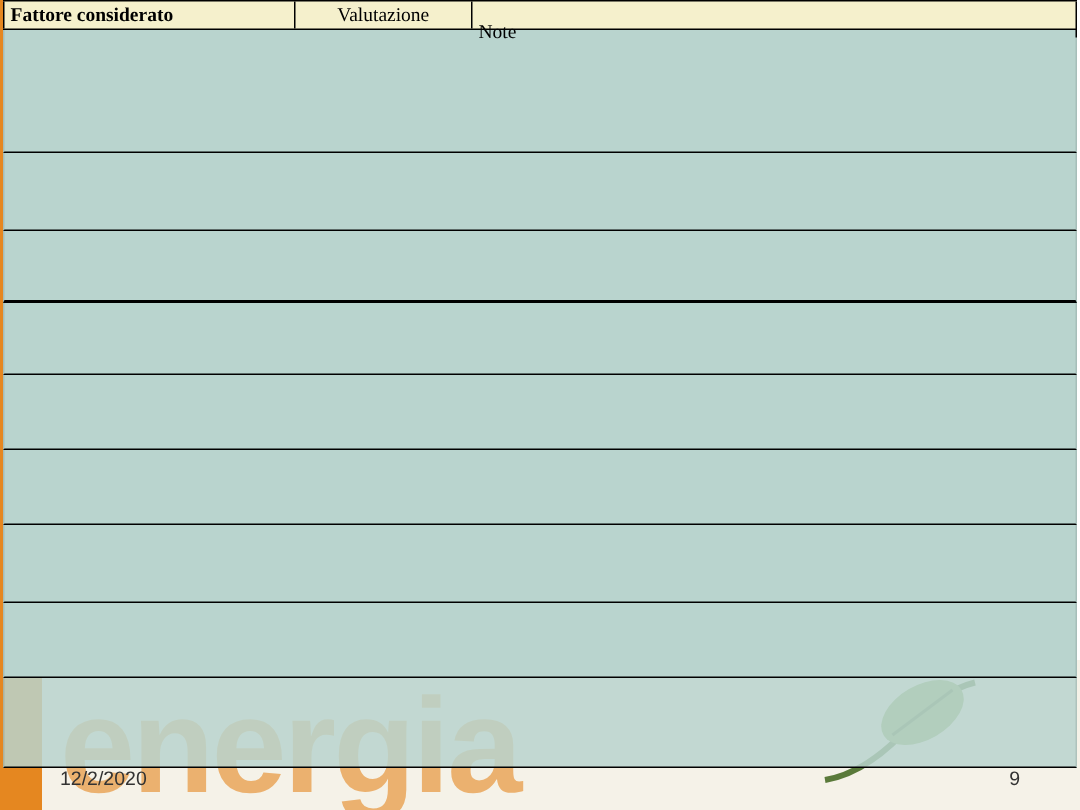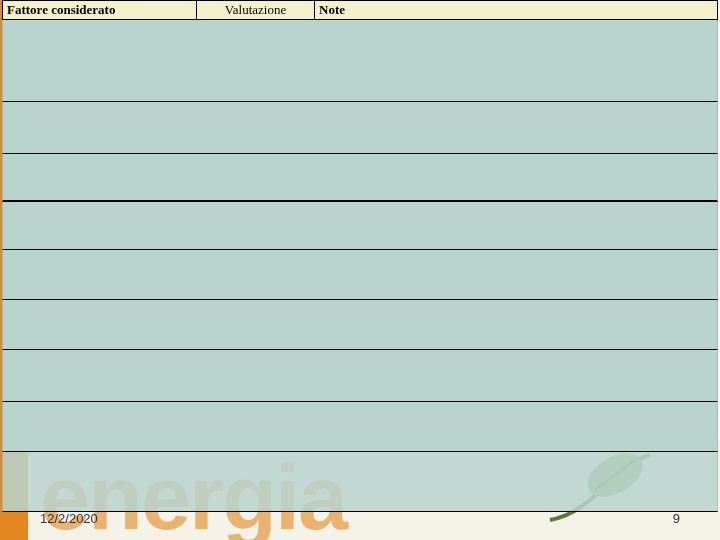--- a/index.html
+++ b/index.html
@@ -90,22 +90,22 @@
       width: 118px;
       border-right: 1px solid #000;
       padding: 1px 4px;
       font-weight: normal;
       font-size: 13px;
       text-align: center;
     }
     .table-header .col3 {
       flex: 1;
       border-right: 1px solid #000;
-      padding: 1px 4px;
-      font-weight: bold;
+      padding: 12px 4px;
+      font-weight: normal;
       font-size: 13px;
     }
     .table-row {
       height: 50px;
       background: #b9d4ce;
       border-bottom: 1px solid #000;
       border-left: 1px solid rgba(0,0,0,0.1);
       border-right: 1px solid rgba(0,0,0,0.1);
     }
     .table-row.thick-border {

